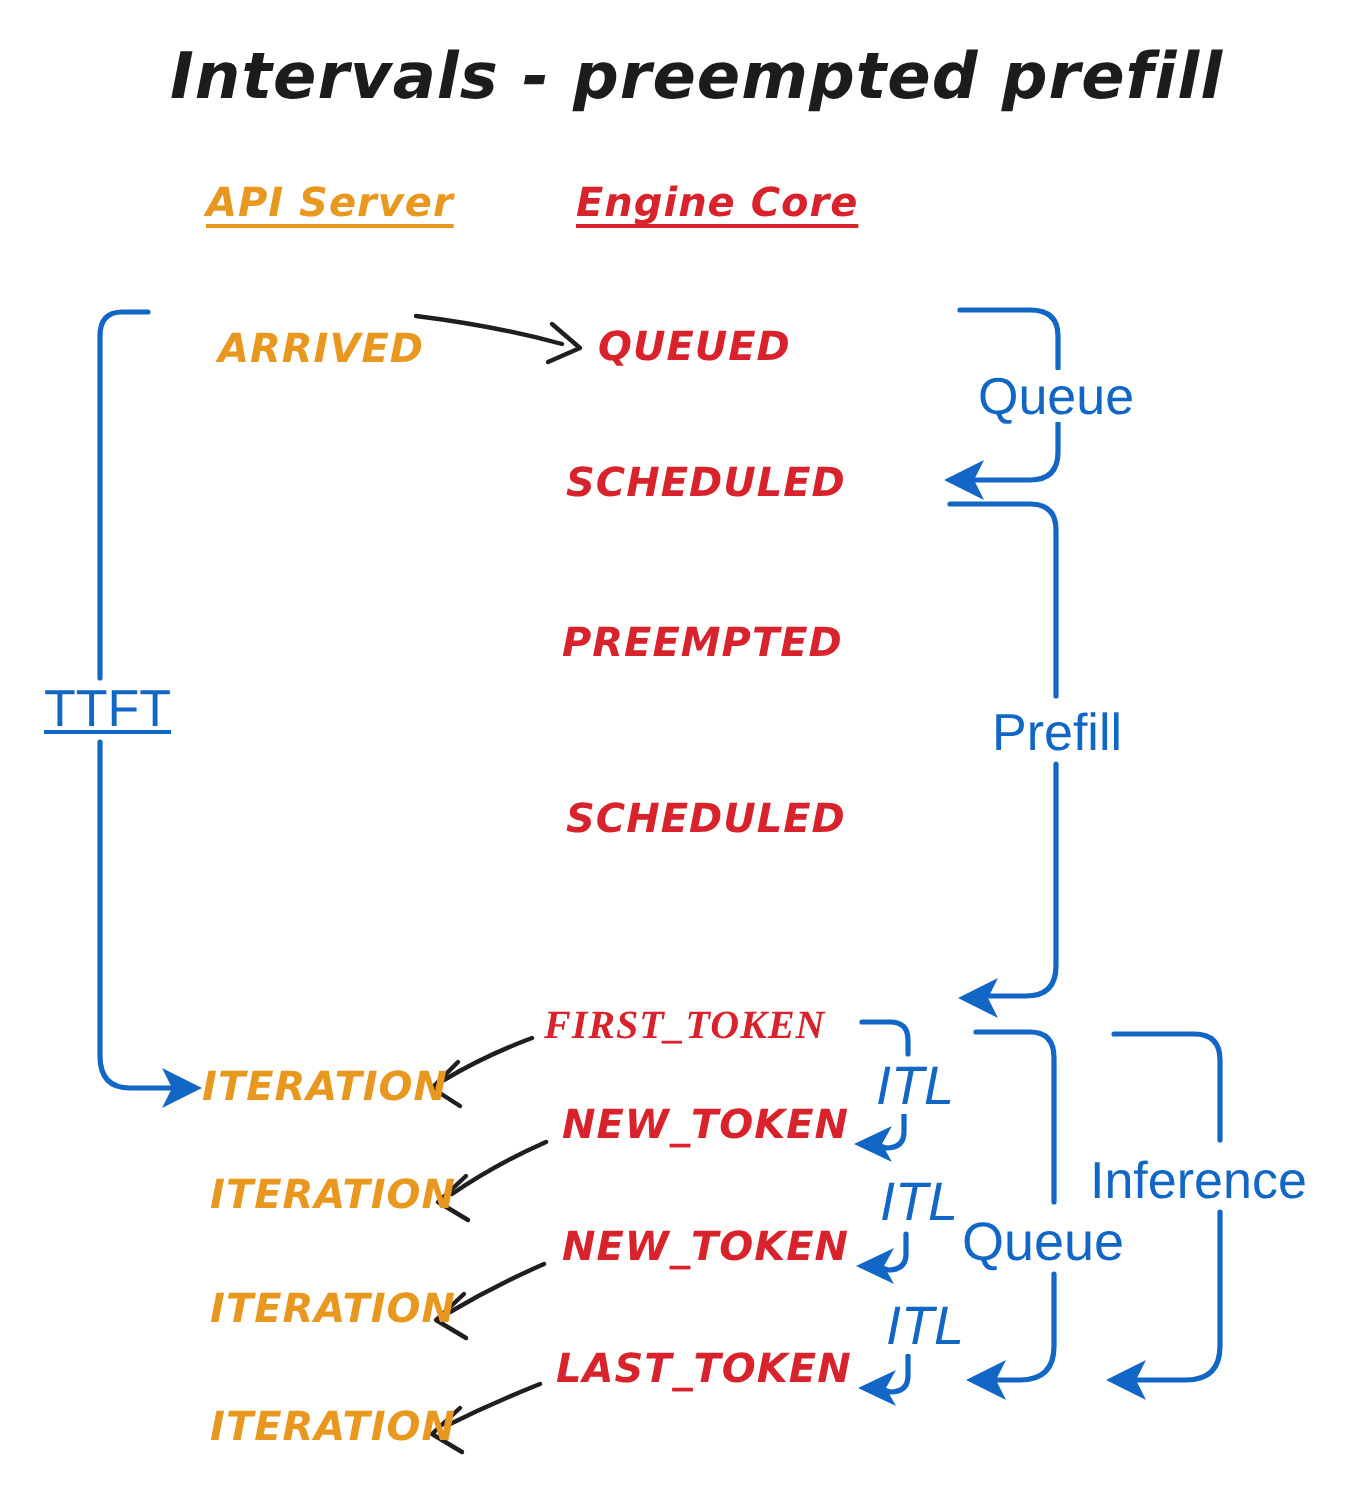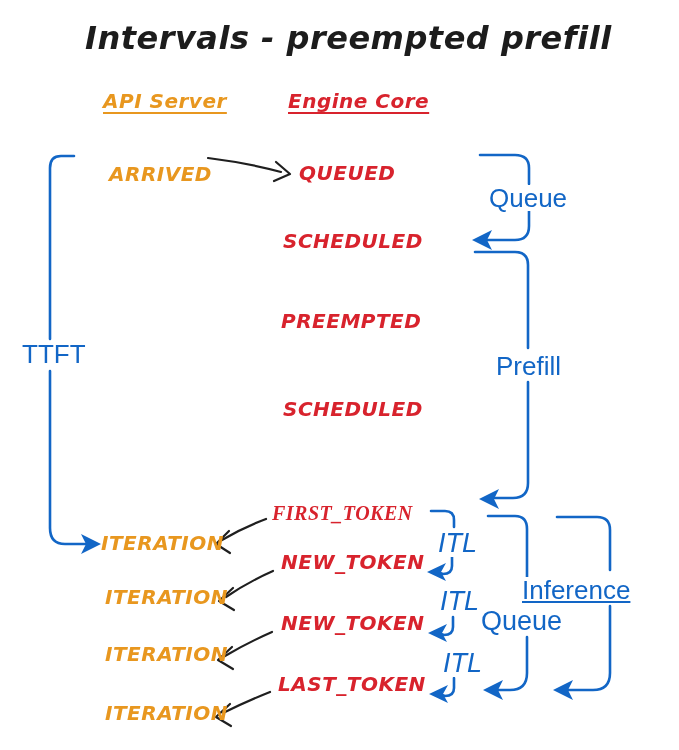--- a/index.html
+++ b/index.html
@@ -104,22 +104,22 @@
 
   <div class="txt hand event eng" style="left:299px;top:163px;">QUEUED</div>
   <div class="txt hand event eng" style="left:283px;top:231px;">SCHEDULED</div>
   <div class="txt hand event eng" style="left:281px;top:311px;">PREEMPTED</div>
   <div class="txt hand event eng" style="left:283px;top:399px;">SCHEDULED</div>
   <div class="txt hand event eng" style="left:272px;top:503px;font-family:Liberation Serif, serif;">FIRST_TOKEN</div>
   <div class="txt hand event eng" style="left:281px;top:552px;">NEW_TOKEN</div>
   <div class="txt hand event eng" style="left:281px;top:613px;">NEW_TOKEN</div>
   <div class="txt hand event eng" style="left:278px;top:674px;">LAST_TOKEN</div>
 
-  <div class="txt ivl ivl-lg" style="left:20px;top:341px;">TTFT</div>
+  <div class="txt ivl ivl-lg" style="left:20px;top:341px;text-decoration:underline;">TTFT</div>
   <div class="txt ivl ivl-lg" style="left:487px;top:185px;">Queue</div>
   <div class="txt ivl ivl-lg" style="left:494px;top:353px;">Prefill</div>
   <div class="txt ivl ivl-sm" style="left:436px;top:530px;">ITL</div>
   <div class="txt ivl ivl-sm" style="left:438px;top:588px;">ITL</div>
   <div class="txt ivl ivl-sm" style="left:441px;top:650px;">ITL</div>
   <div class="txt ivl ivl-lg" style="left:479px;top:608px;font-size:27px;">Queue</div>
-  <div class="txt ivl ivl-lg" style="left:520px;top:577px;text-decoration:underline;">Inference</div>
+  <div class="txt ivl ivl-lg" style="left:543px;top:577px;">Inference</div>
 
 </div>
 
 </body></html>

